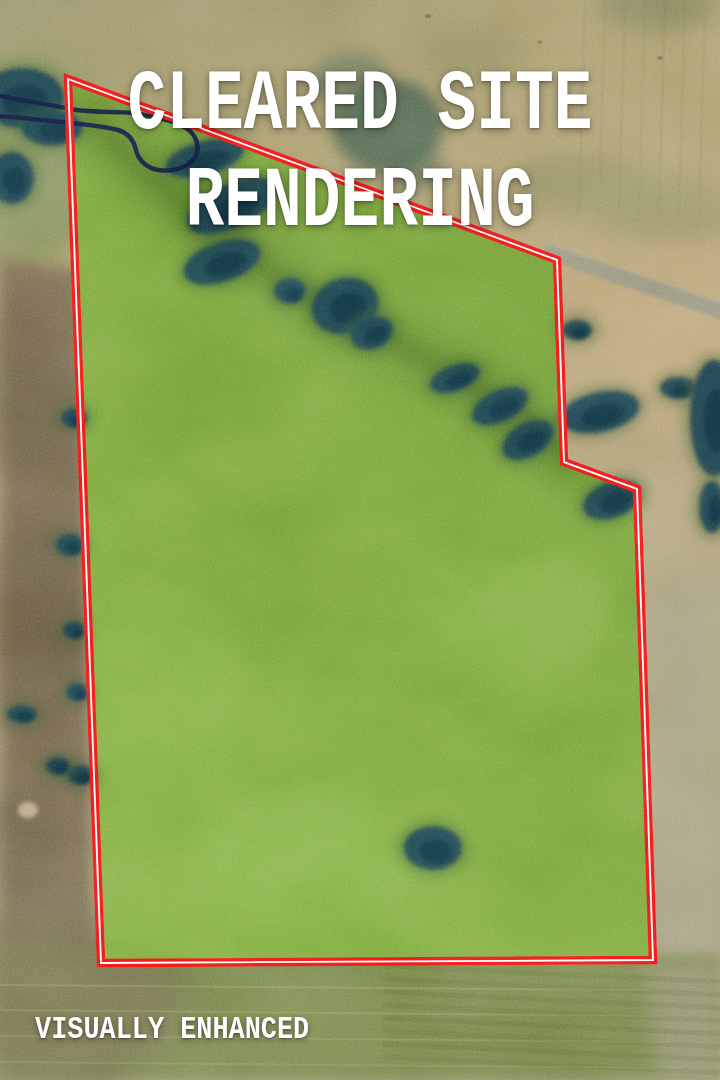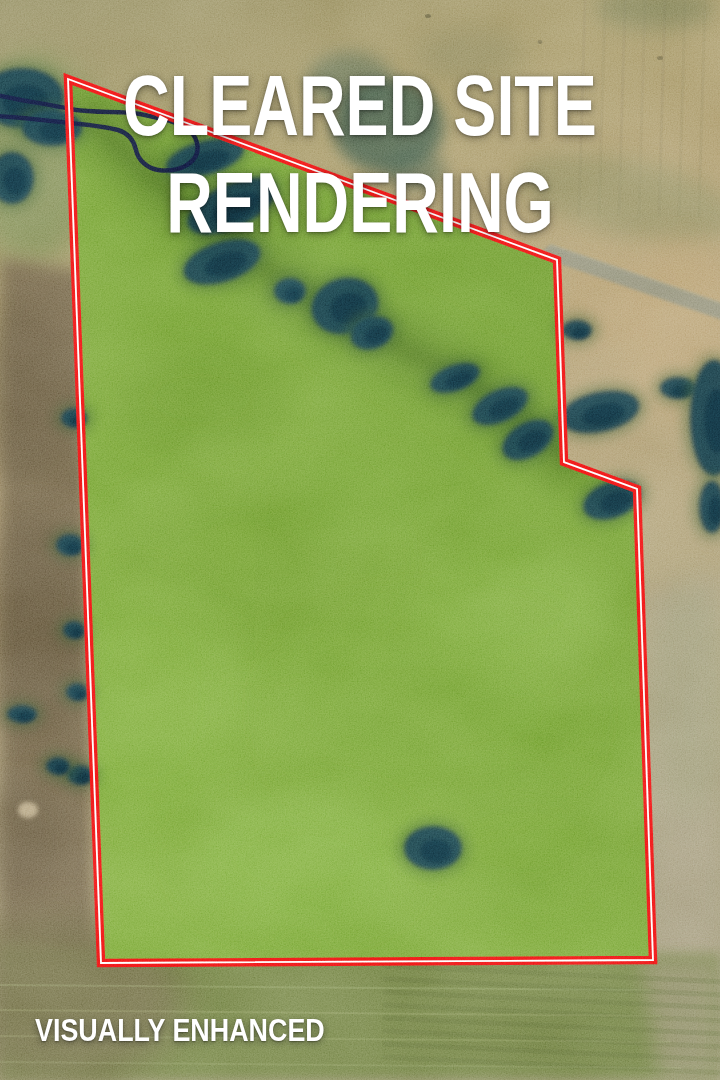--- a/index.html
+++ b/index.html
@@ -1,17 +1,17 @@
 <!DOCTYPE html>
 <html><head>
 <meta charset="utf-8">
 <style>
   html,body{margin:0;padding:0;background:#222;}
   .stage{position:relative;width:720px;height:1080px;overflow:hidden;
-         background:#737373;font-family:Liberation Sans, sans-serif;}
+         background:#737373;font-family:Liberation Mono, monospace;}
   .stage svg{position:absolute;left:0;top:0;display:block;}
   .noise{mix-blend-mode:soft-light;opacity:.6;}
   .cloud{mix-blend-mode:soft-light;opacity:.38;}
   .title{position:absolute;left:0;right:0;top:57px;text-align:center;color:#ffffff;
          font-weight:700;pointer-events:none;}
   .title .ln{font-size:85px;line-height:97px;letter-spacing:0px;white-space:nowrap;
          transform:scaleX(0.76);transform-origin:50% 50%;
          text-shadow:0 2px 10px rgba(0,0,0,.35),0 1px 3px rgba(0,0,0,.3);}
   .footer{position:absolute;left:35px;top:1012px;color:#ffffff;font-weight:700;
          font-size:32px;line-height:36px;white-space:nowrap;

